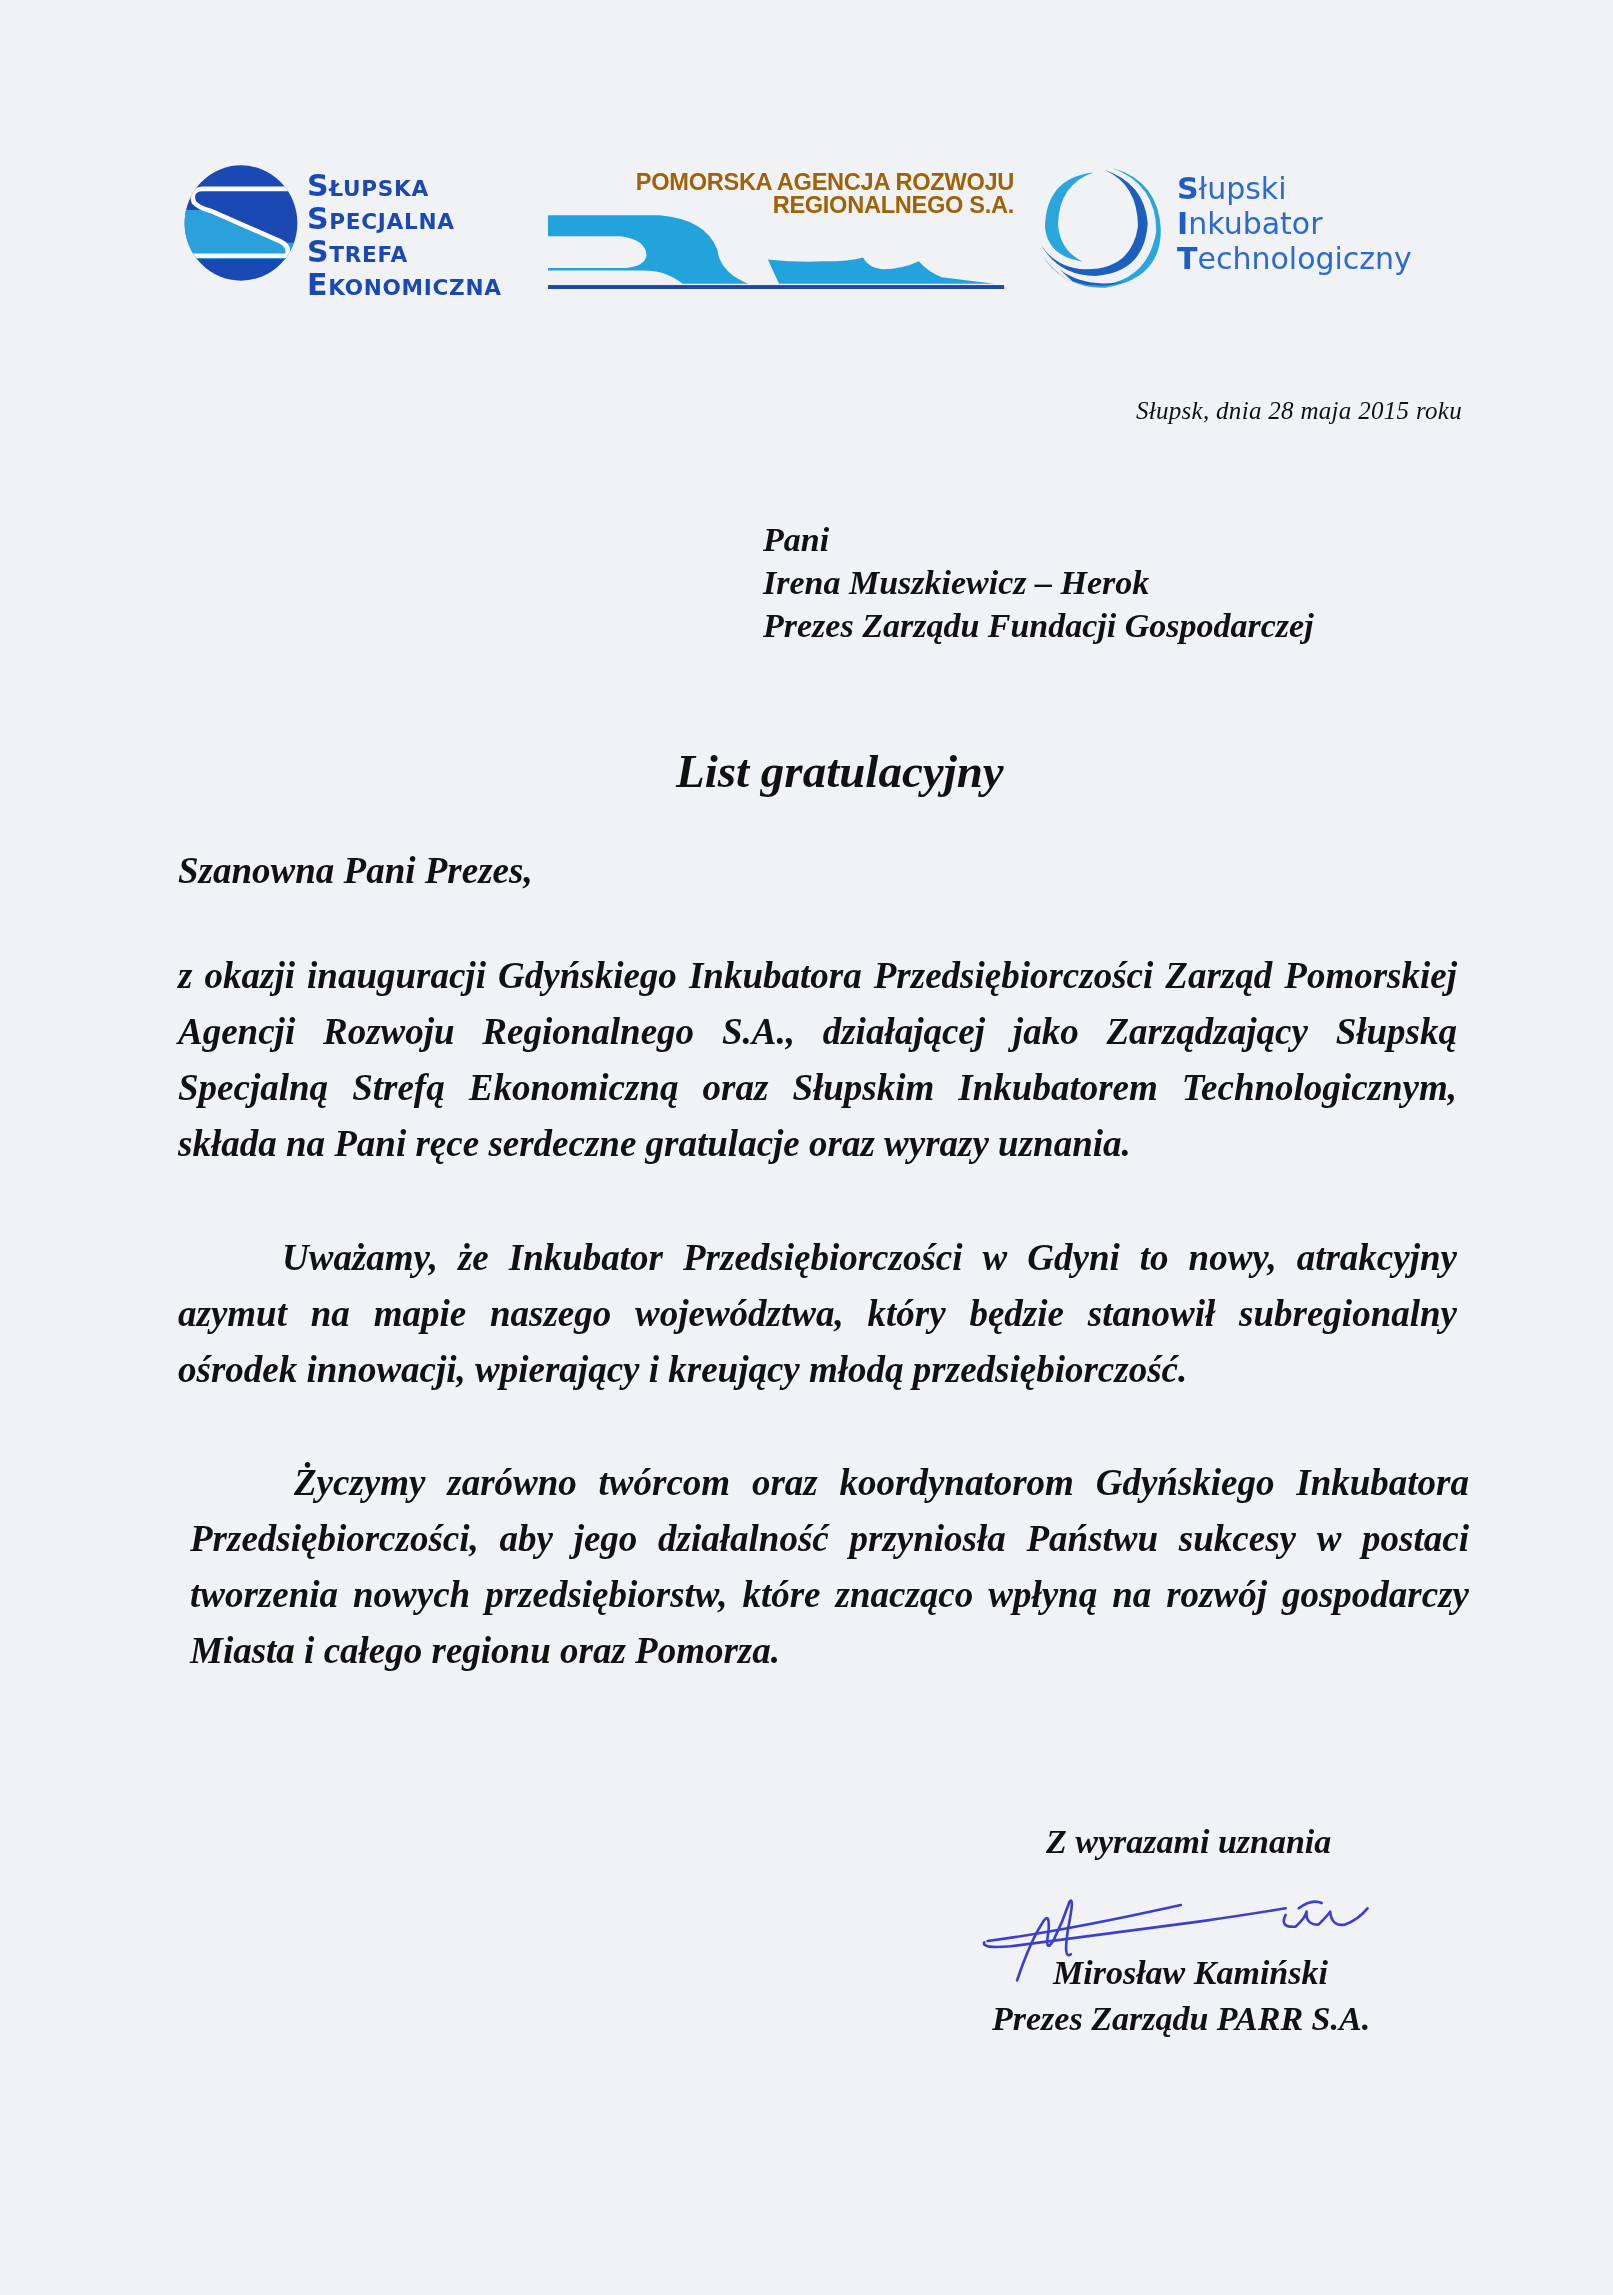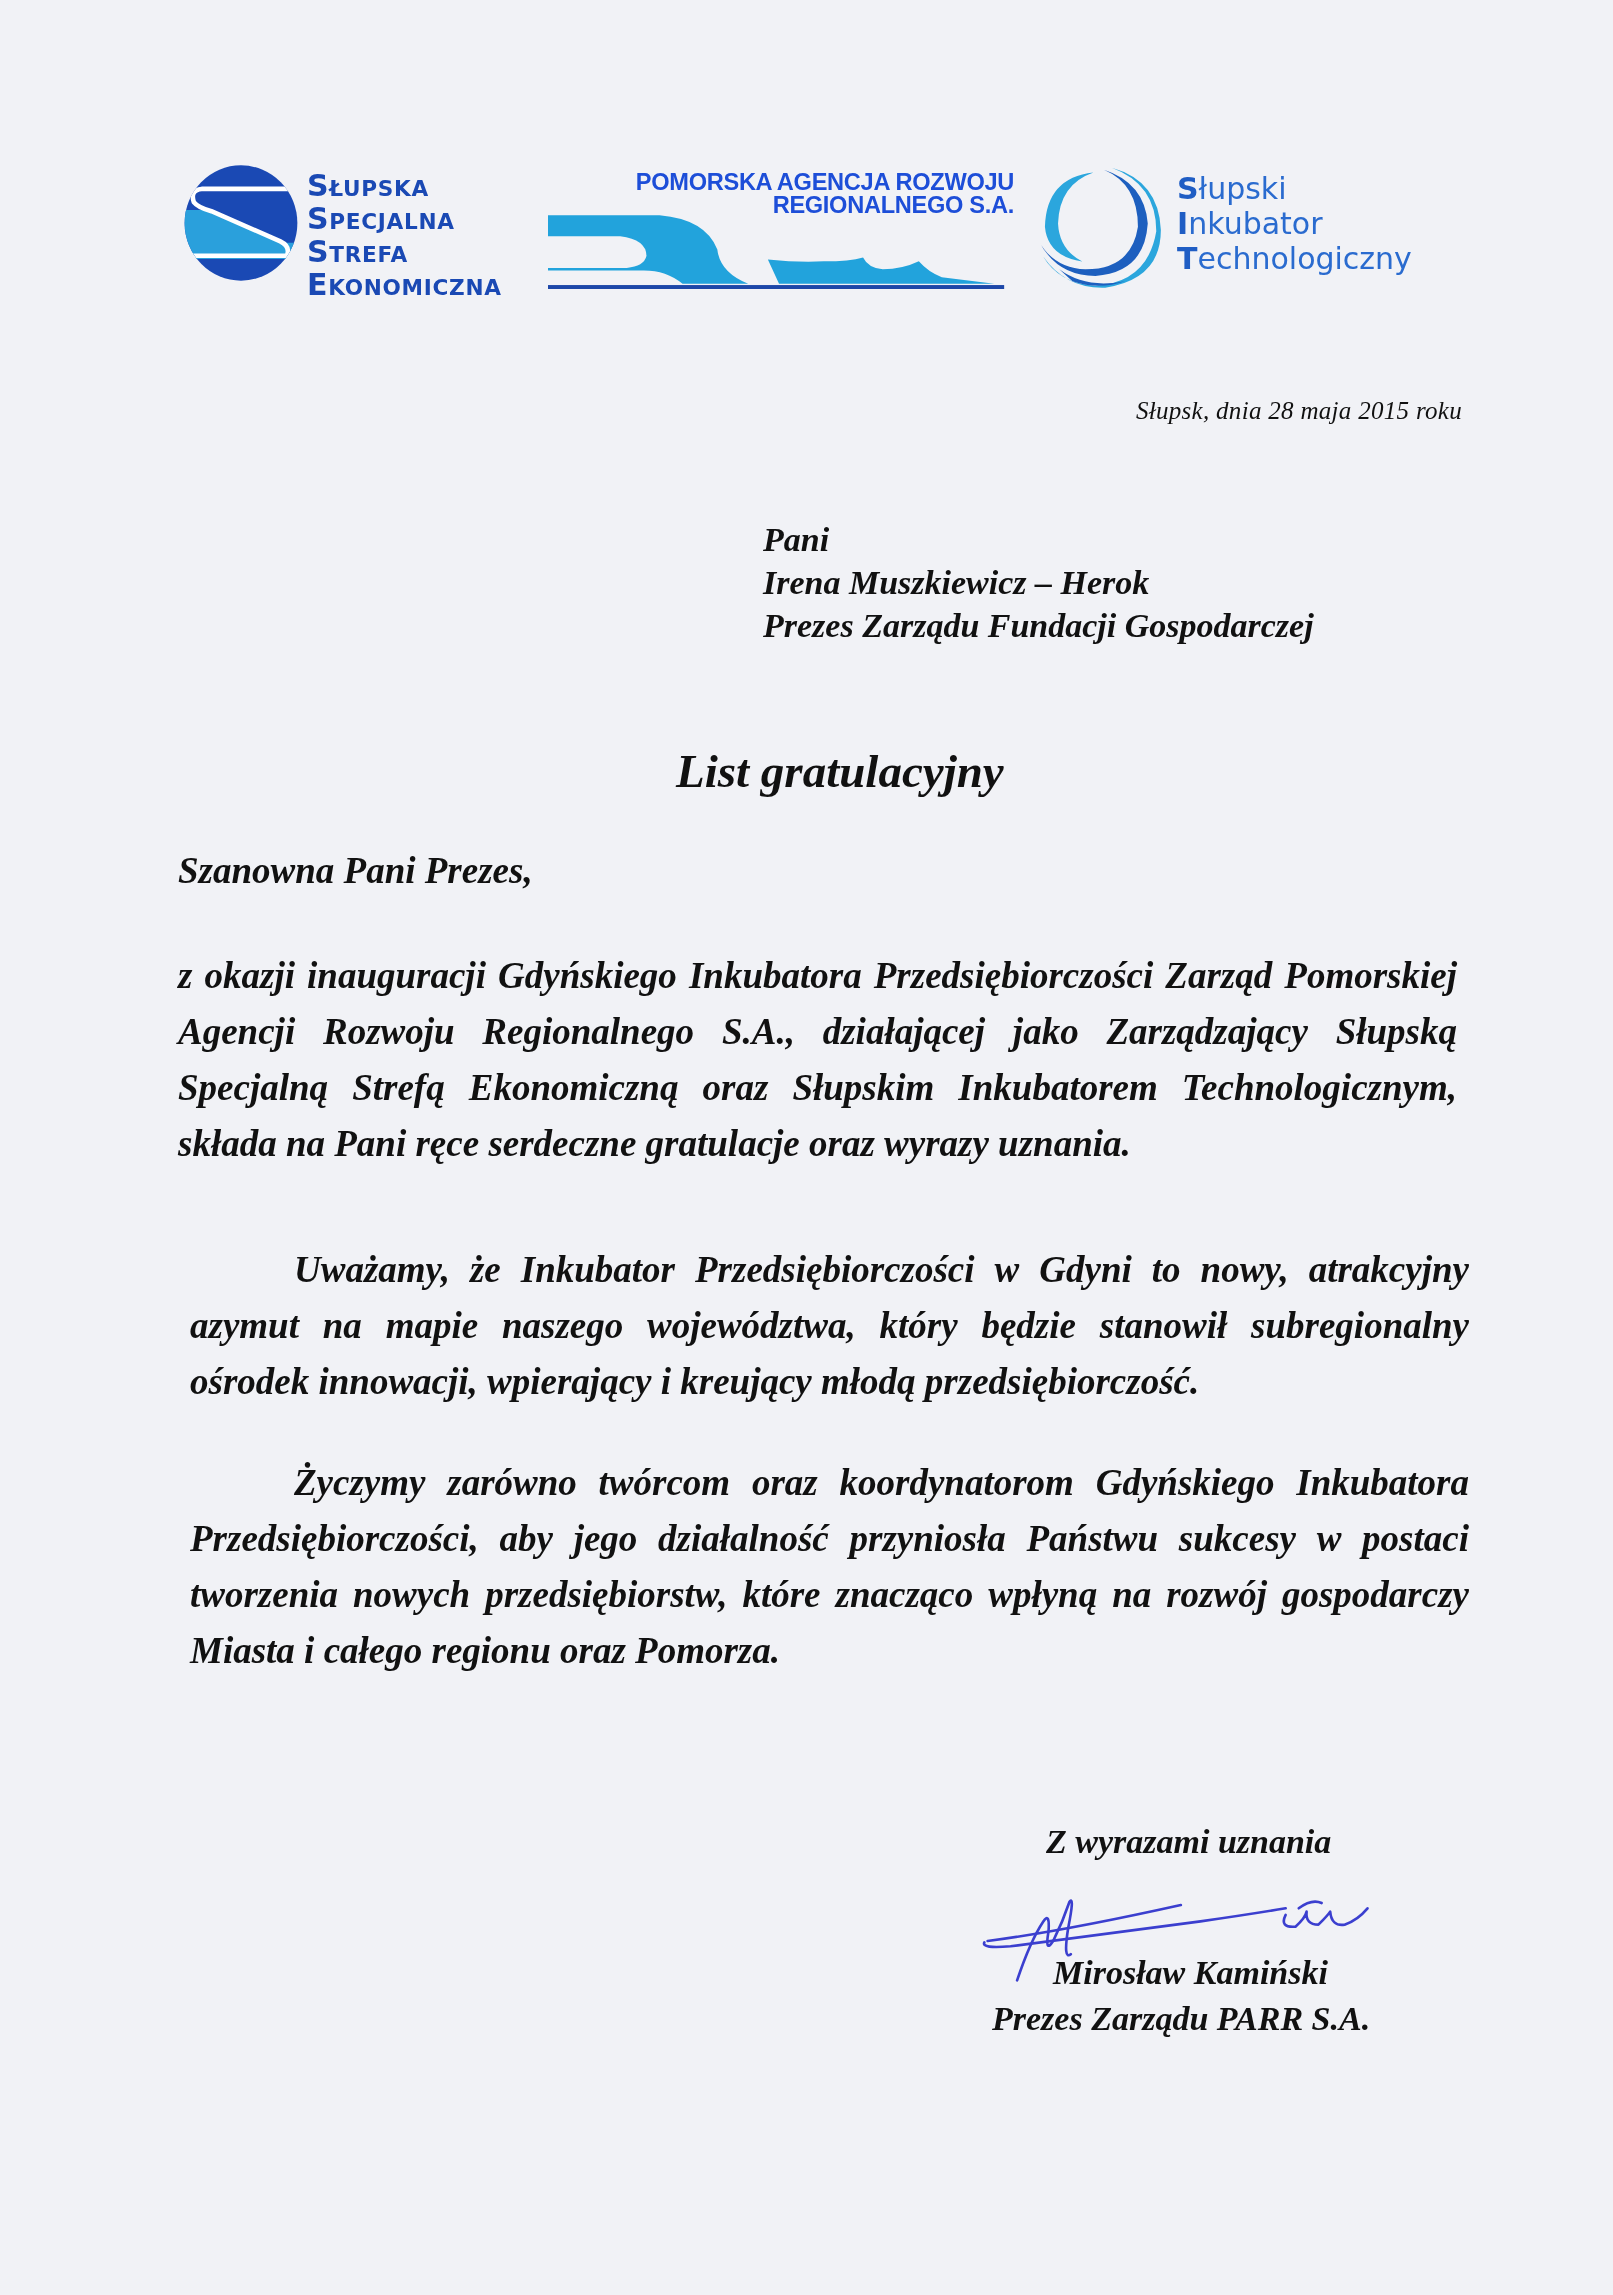--- a/index.html
+++ b/index.html
@@ -20,21 +20,21 @@
     font-family: "DejaVu Sans", "Liberation Sans", sans-serif;
     font-weight: bold; color: #1a49b4; font-size: 21.6px; line-height: 30px;
     letter-spacing: 0.7px;
   }
   .ssse-text .cap { font-size: 30px; }
 
   .logo-parr { left: 548px; top: 164px; width: 466px; height: 125px; }
   .parr-text {
     position: absolute; right: 0; top: 6.6px; text-align: right;
     font-family: "Liberation Sans", "DejaVu Sans", sans-serif;
-    font-weight: bold; color: #1d4ed8; font-size: 23.6px; line-height: 23.6px;
+    font-weight: bold; color: #a16207; font-size: 23.6px; line-height: 23.6px;
     letter-spacing: -0.3px;
   }
   .parr-text .l1 { display:block; }
   .parr-text .l2 { display:block; }
   .parr-wave { position: absolute; left: 0; top: 46px; width: 466px; height: 79px; }
 
   .logo-sit { left: 1033px; top: 151px; width: 407px; height: 144px; }
   .sit-mark { position: absolute; left: 0; top: 6.6px; width: 128px; height: 131px; }
   .sit-text {
     position: absolute; left: 144px; top: 19.7px;
@@ -136,21 +136,21 @@
   <div>Pani</div>
   <div>Irena Muszkiewicz – Herok</div>
   <div>Prezes Zarządu Fundacji Gospodarczej</div>
 </div>
 
 <div class="abs title italic-bold">List gratulacyjny</div>
 
 <div class="abs salutation italic-bold">Szanowna Pani Prezes,</div>
 
 <p class="abs body-text italic-bold p1" style="margin:0">z okazji inauguracji Gdyńskiego Inkubatora Przedsiębiorczości Zarząd Pomorskiej Agencji Rozwoju Regionalnego S.A., działającej jako Zarządzający Słupską Specjalną Strefą Ekonomiczną oraz Słupskim Inkubatorem Technologicznym, składa na Pani ręce serdeczne gratulacje oraz wyrazy uznania.</p>
-<p class="abs body-text italic-bold p2 indent" style="margin:12px">Uważamy, że Inkubator Przedsiębiorczości w Gdyni to nowy, atrakcyjny azymut na mapie naszego województwa, który będzie stanowił subregionalny ośrodek innowacji, wpierający i kreujący młodą przedsiębiorczość.</p>
+<p class="abs body-text italic-bold p2 indent" style="margin:0">Uważamy, że Inkubator Przedsiębiorczości w Gdyni to nowy, atrakcyjny azymut na mapie naszego województwa, który będzie stanowił subregionalny ośrodek innowacji, wpierający i kreujący młodą przedsiębiorczość.</p>
 <p class="abs body-text italic-bold p3 indent" style="margin:12px">Życzymy zarówno twórcom oraz koordynatorom Gdyńskiego Inkubatora Przedsiębiorczości, aby jego działalność przyniosła Państwu sukcesy w postaci tworzenia nowych przedsiębiorstw, które znacząco wpłyną na rozwój gospodarczy Miasta i całego regionu oraz Pomorza.</p>
 
 <div class="abs closing italic-bold">Z wyrazami uznania</div>
 
 <svg class="abs signature" viewBox="0 0 700 200">
   <g fill="none" stroke="#3b3fcf" stroke-width="4" stroke-linecap="round" stroke-linejoin="round">
     <path d="M70 170 Q90 110 110 80 Q120 65 118 95 Q112 130 125 110 Q140 80 150 50 Q158 40 148 90 Q140 140 152 130"></path>
     <path d="M25 110 Q140 95 320 55"></path>
     <path d="M20 112 Q15 122 60 118 Q200 100 350 80 Q420 70 480 60"></path>
     <path d="M480 70 Q470 90 495 88 Q510 75 512 65 Q510 85 530 85 Q545 70 548 65 Q550 88 570 85 Q590 78 605 60"></path>

